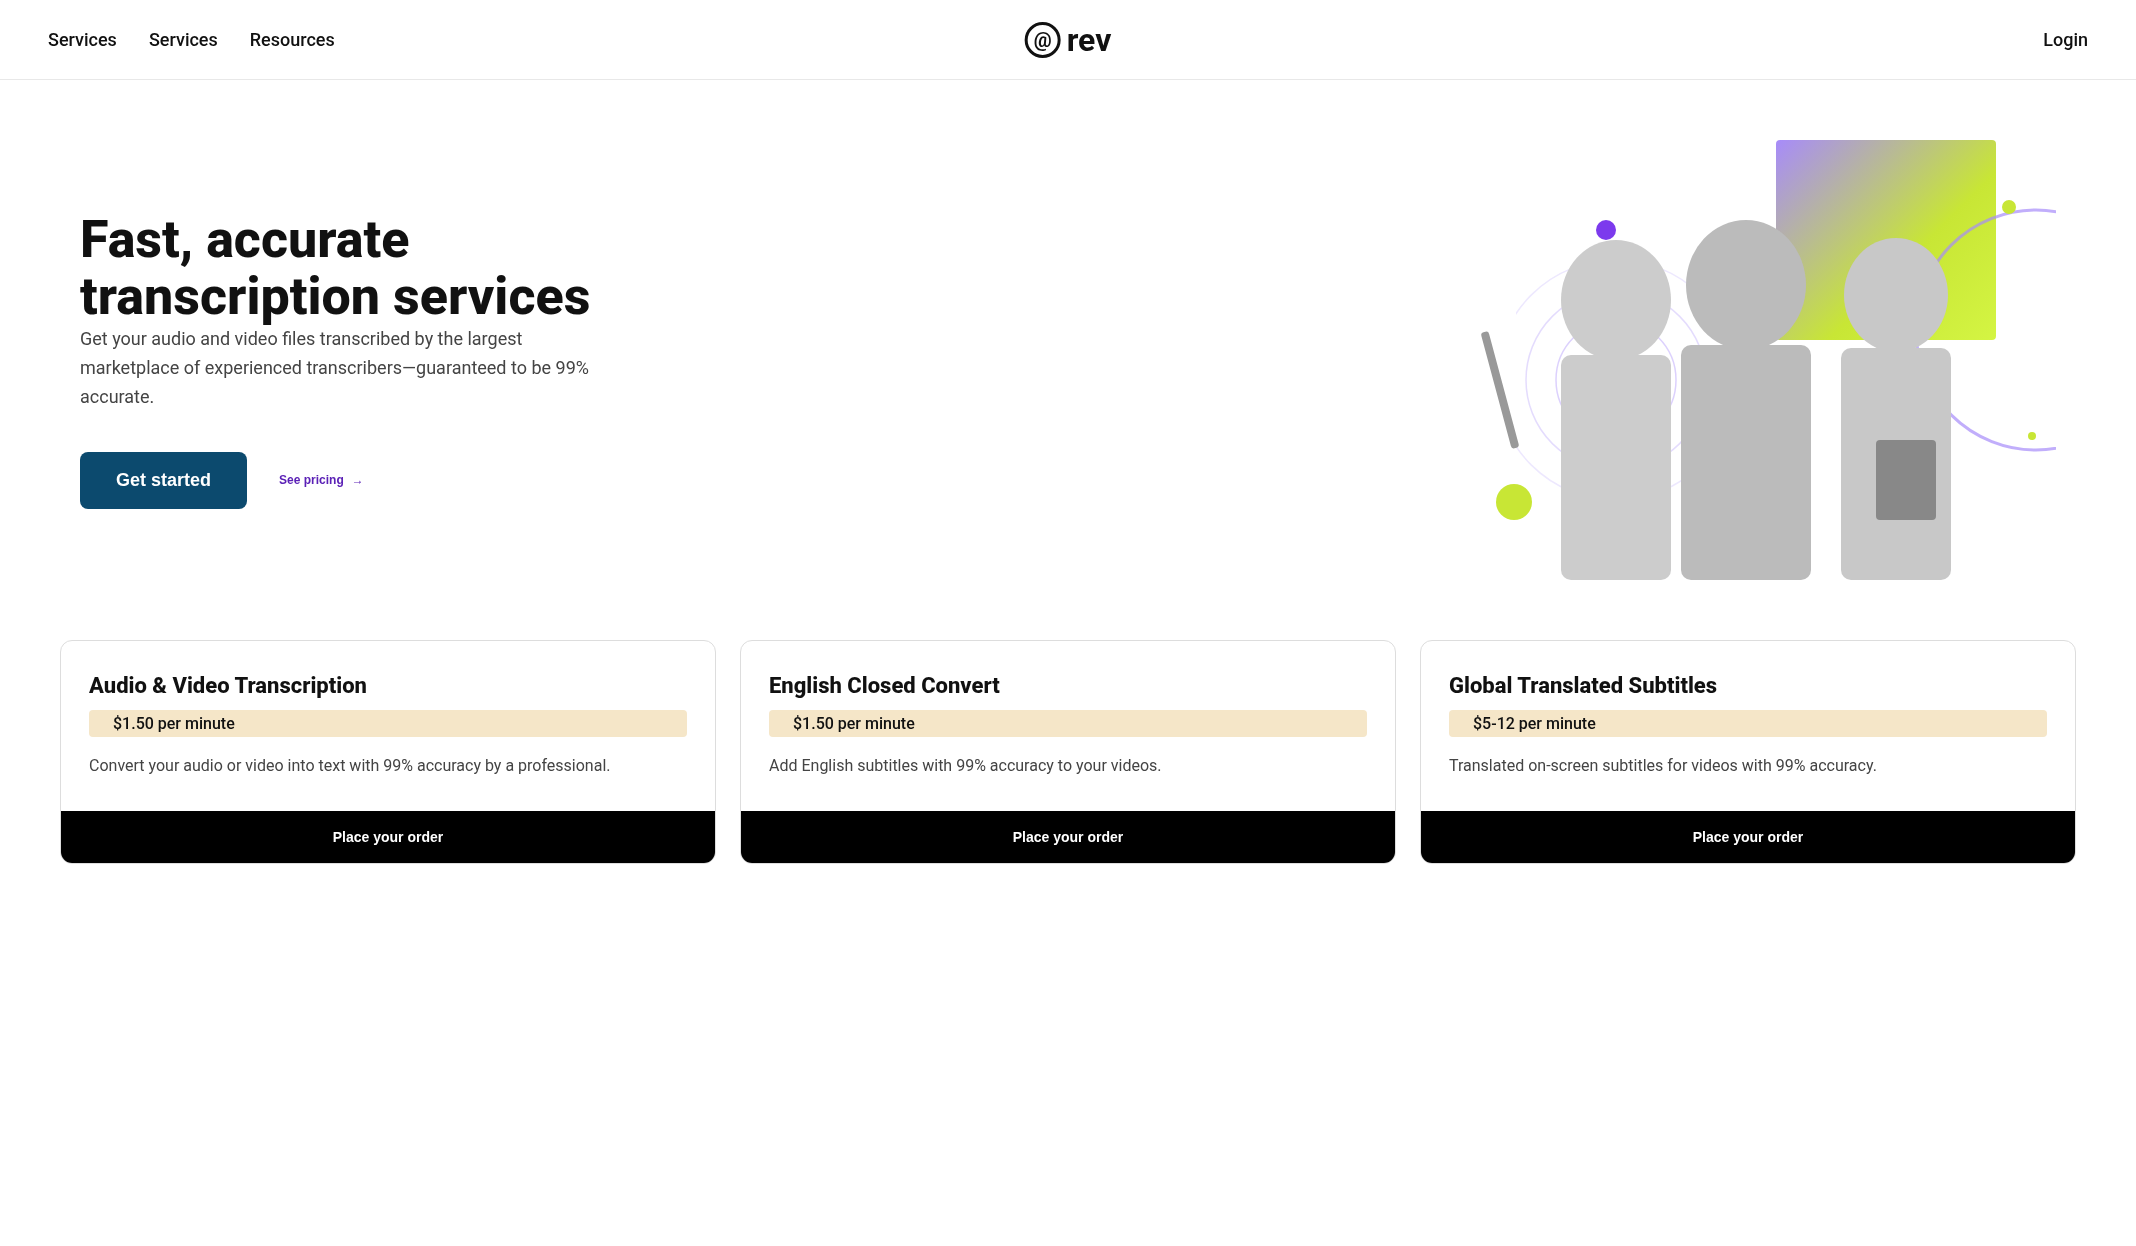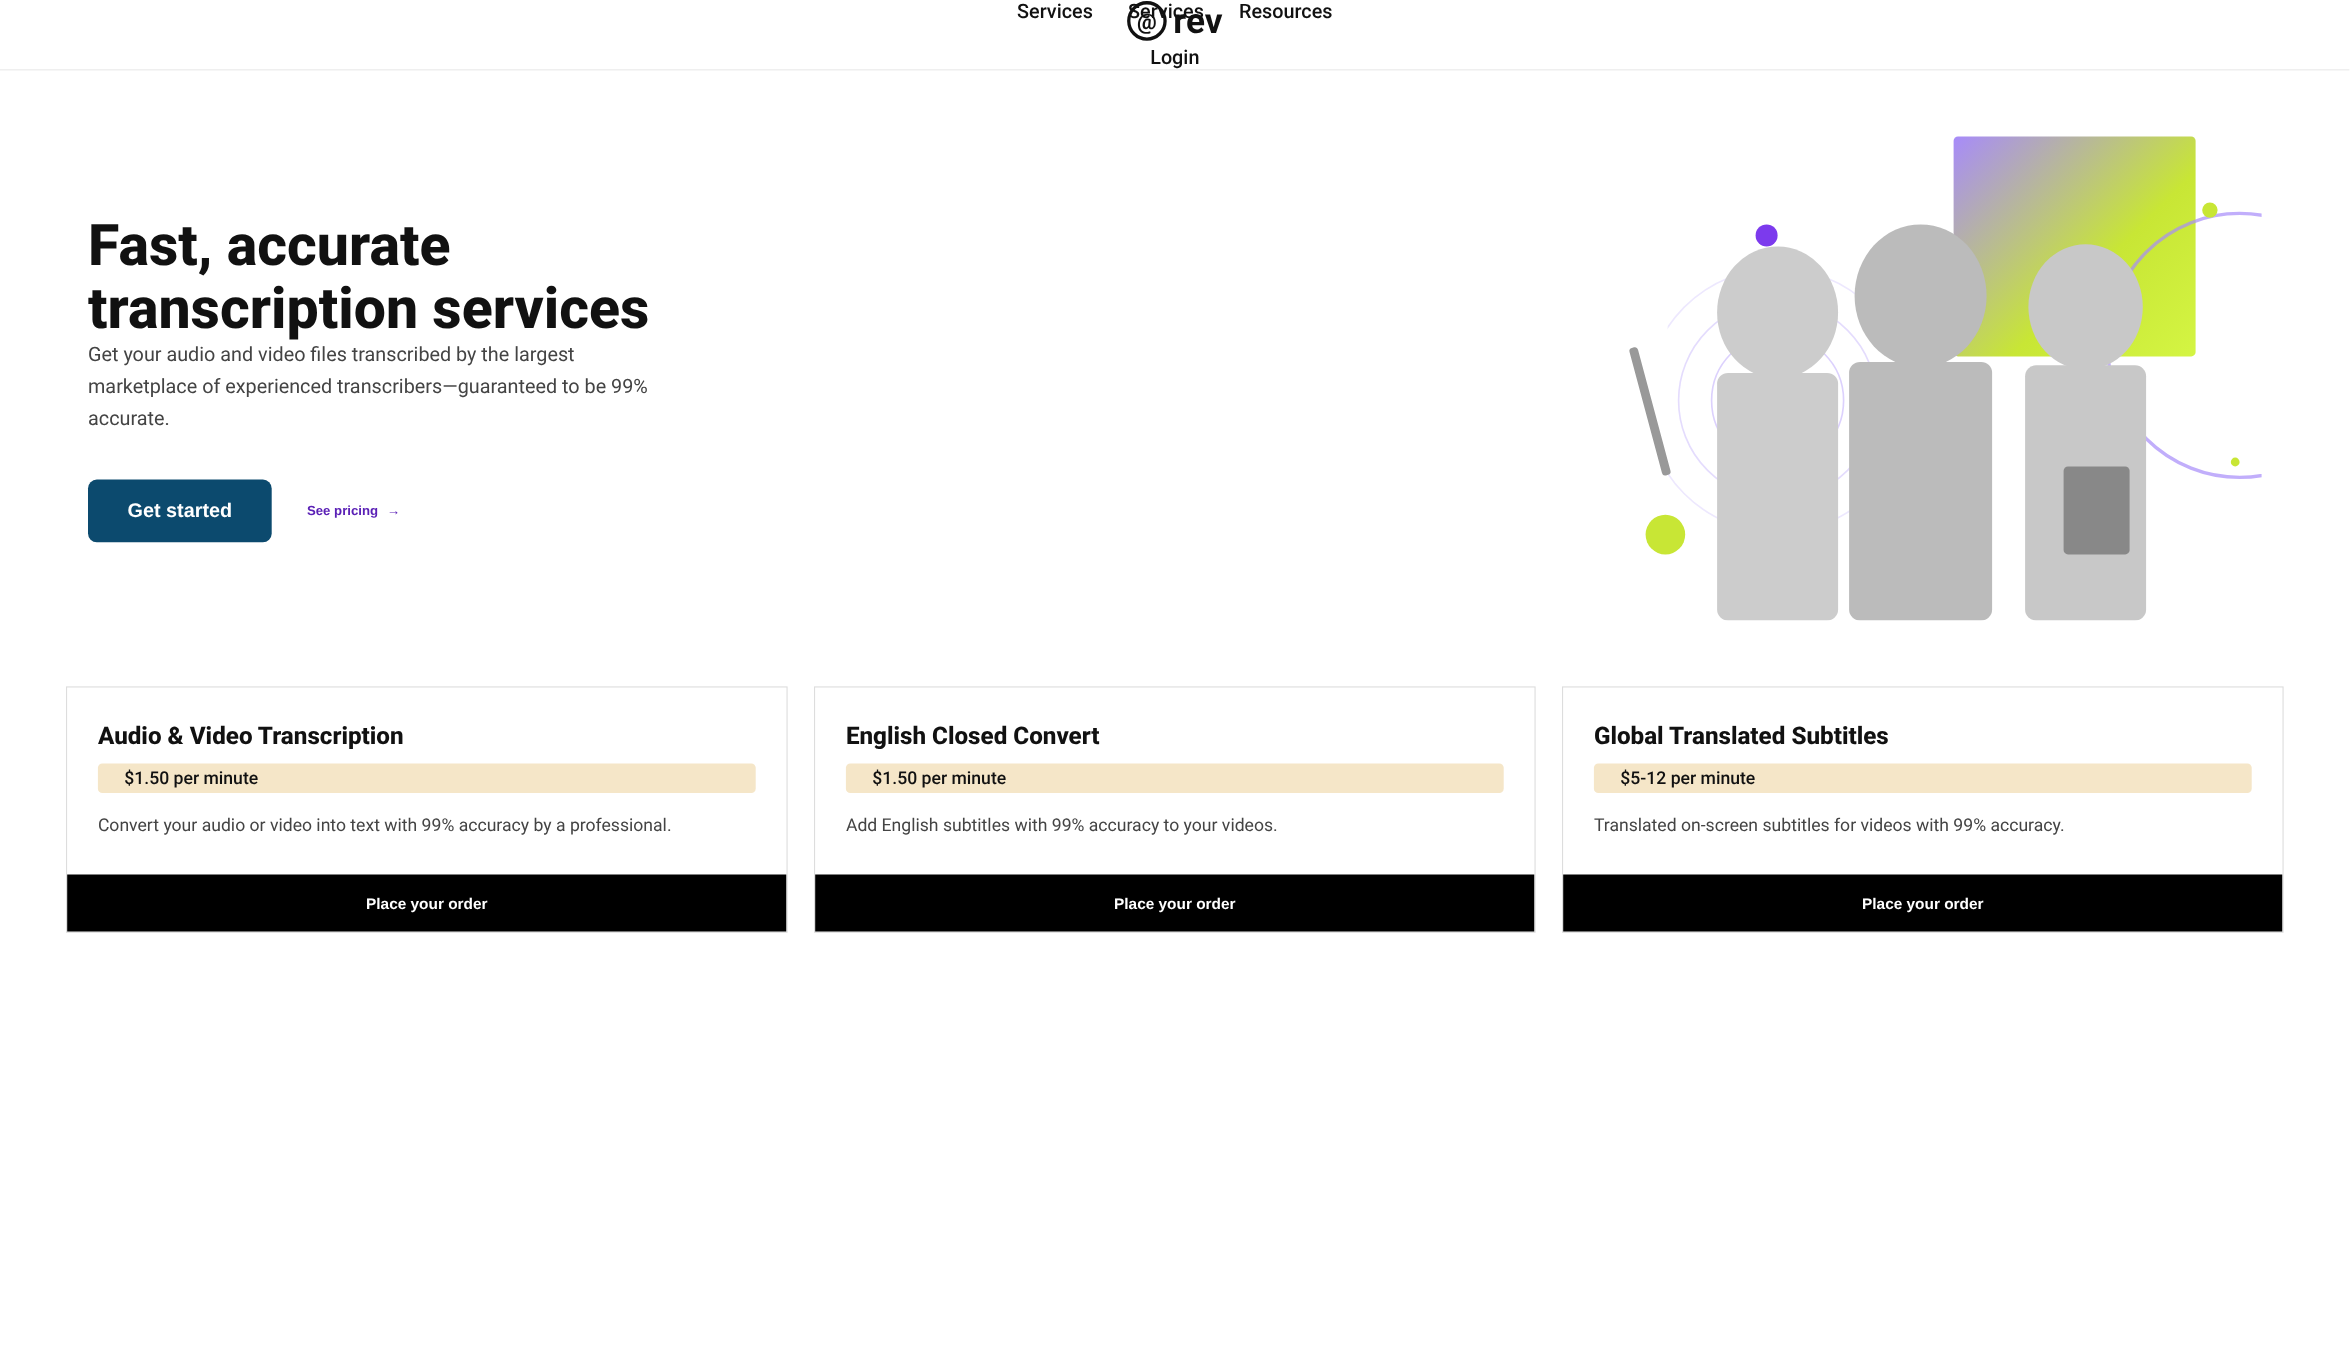--- a/index.html
+++ b/index.html
@@ -4,24 +4,23 @@
   <style>
     * { margin: 0; padding: 0; box-sizing: border-box; }
     body { font-family: -apple-system, BlinkMacSystemFont, 'Segoe UI', Roboto, sans-serif; background: #fff; color: #111; }
 
     
     nav {
       display: flex;
       align-items: center;
       justify-content: space-between;
       padding: 0 48px;
-      height: 64px;
+      height: 80px;
       border-bottom: 1px solid #e8e8e8;
       background: #fff;
-      flex-direction: column;
     }
     .nav-left { display: flex; gap: 32px; align-items: center; }
     .nav-item {
       font-size: 18px;
       font-weight: 500;
       color: #111;
       cursor: pointer;
       text-decoration: none;
     }
     .nav-logo {
@@ -168,21 +167,21 @@
 
     
     .services-section {
       padding: 0 60px 60px;
       display: flex;
       gap: 24px;
     }
     .service-card {
       flex: 1;
       border: 1px solid #ddd;
-      border-radius: 0;
+      border-radius: 12px;
       padding: 32px 28px 0 28px;
       display: flex;
       flex-direction: column;
       overflow: hidden;
     }
     .service-title {
       font-size: 22px;
       font-weight: 800;
       color: #111;
       margin-bottom: 12px;

